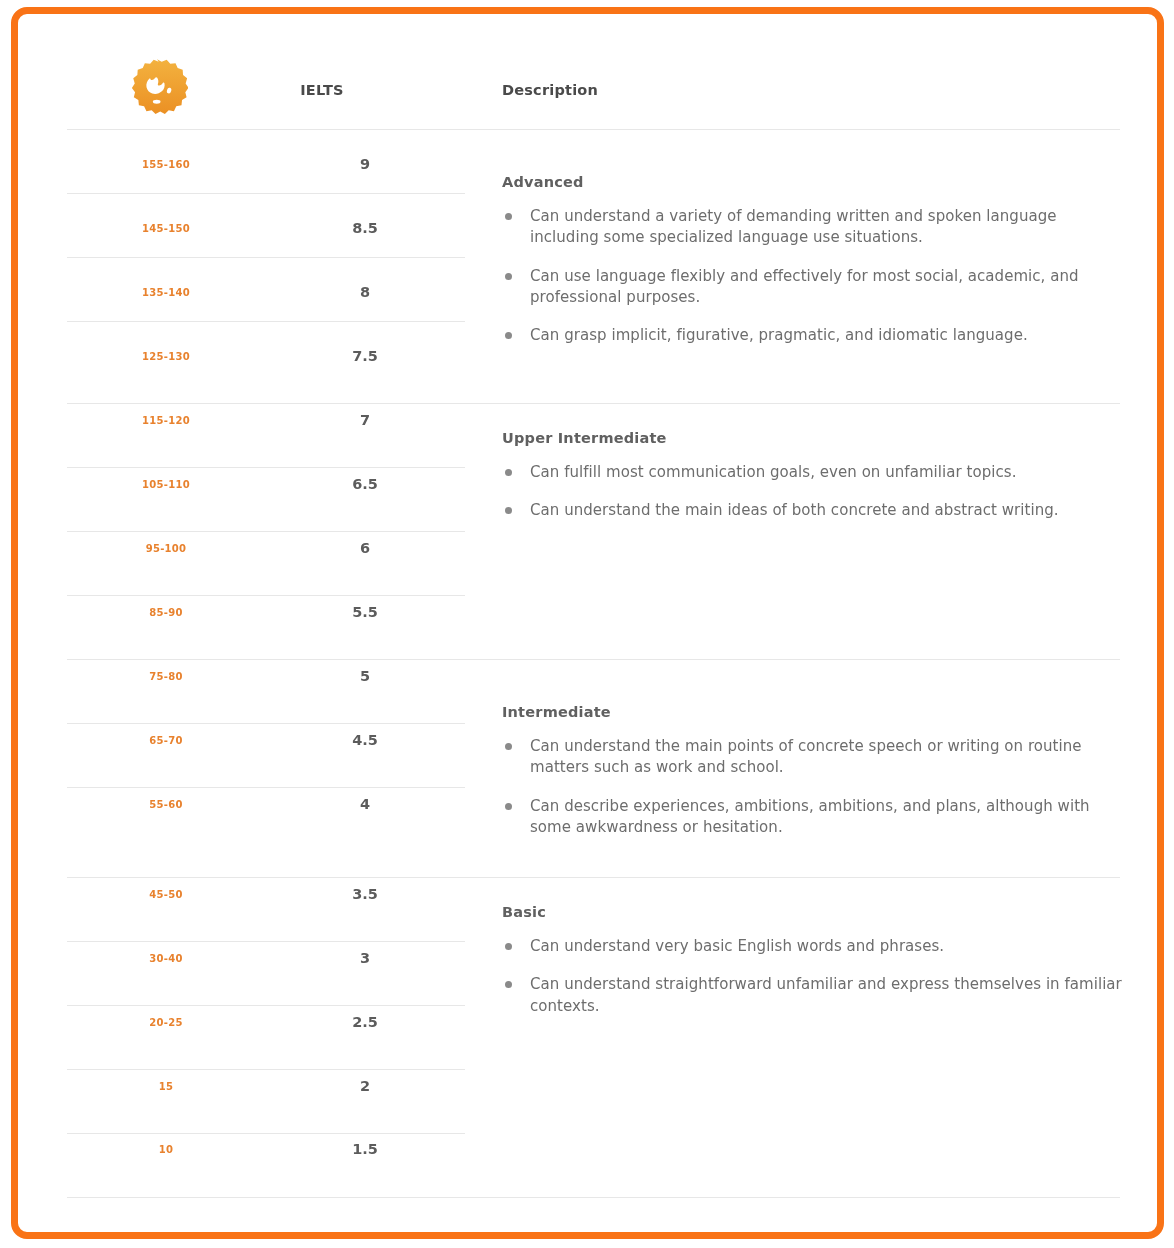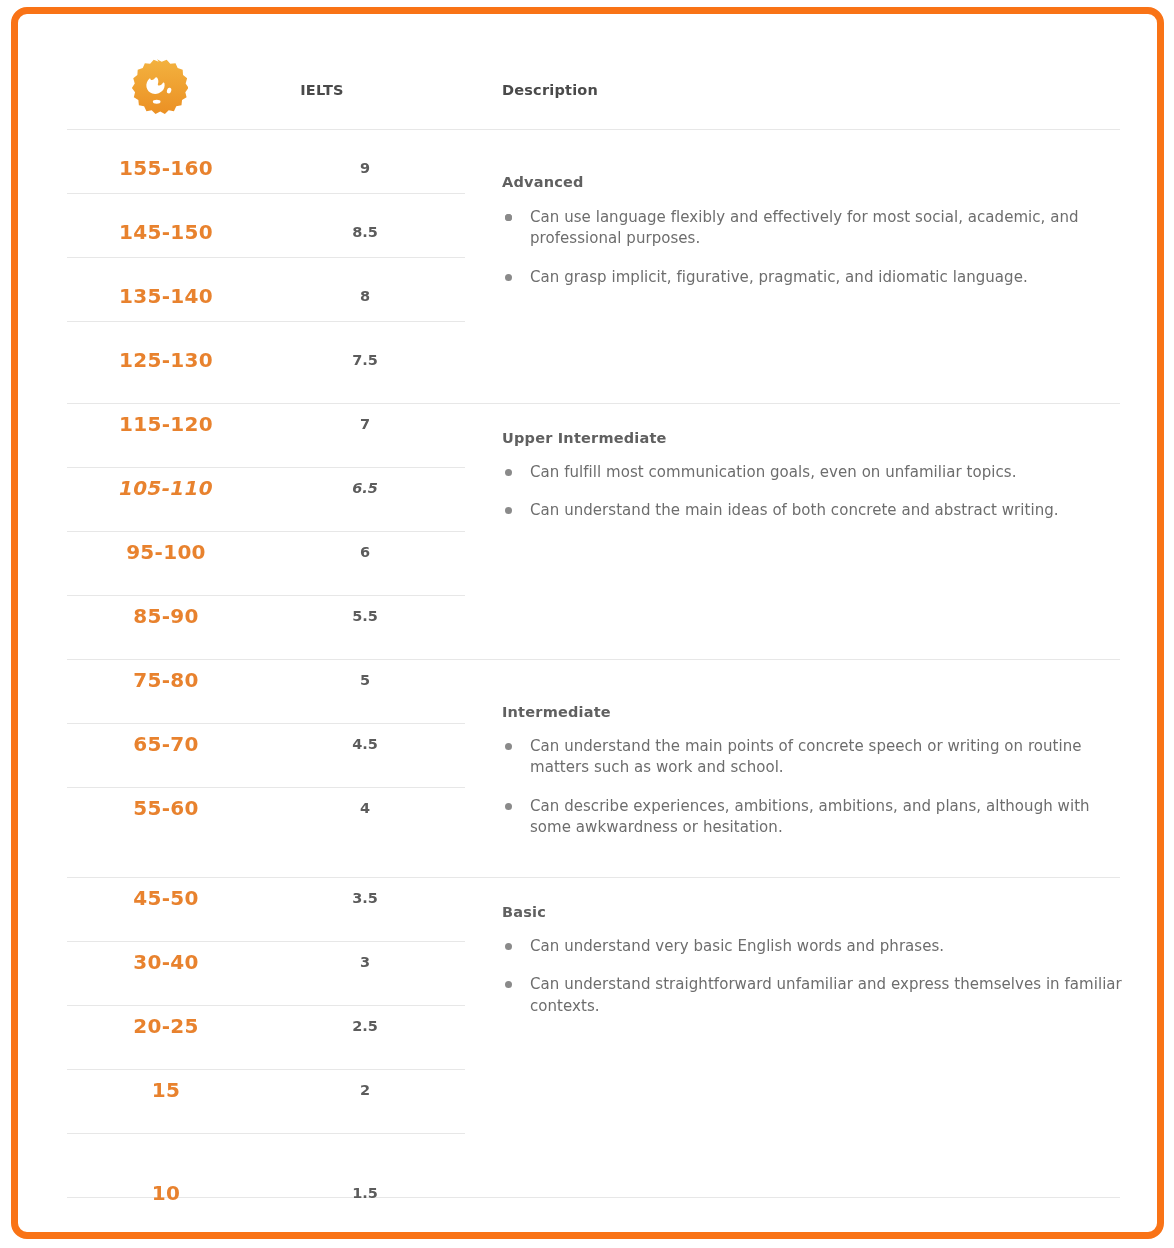--- a/index.html
+++ b/index.html
@@ -86,21 +86,21 @@
   .row {
     position: absolute;
     left: 49px;
     width: 398px;
     display: flex;
     align-items: center;
   }
   .cefr {
     width: 198px;
     text-align: center;
-    font-size: 20px;
+    font-size: 10px;
     font-weight: bold;
     color: #e8822e;
     letter-spacing: 0.3px;
   }
   .ielts {
     width: 200px;
     text-align: center;
     font-size: 14.5px;
     font-weight: bold;
     color: #5c5c5c;
@@ -206,21 +206,21 @@
         <div class="ielts">8</div>
       </div>
       <div class="row" style="top: 211px;">
         <div class="cefr">125-130</div>
         <div class="ielts">7.5</div>
       </div>
       <div class="row" style="top: 275px;">
         <div class="cefr">115-120</div>
         <div class="ielts">7</div>
       </div>
-      <div class="row" style="top: 339px; font-style: italic;">
+      <div class="row" style="top: 339px;">
         <div class="cefr">105-110</div>
         <div class="ielts">6.5</div>
       </div>
       <div class="row" style="top: 403px;">
         <div class="cefr">95-100</div>
         <div class="ielts">6</div>
       </div>
       <div class="row" style="top: 467px;">
         <div class="cefr">85-90</div>
         <div class="ielts">5.5</div>
@@ -246,28 +246,28 @@
         <div class="ielts">3</div>
       </div>
       <div class="row" style="top: 877px;">
         <div class="cefr">20-25</div>
         <div class="ielts">2.5</div>
       </div>
       <div class="row" style="top: 941px; justify-content: space-between;">
         <div class="cefr">15</div>
         <div class="ielts">2</div>
       </div>
-      <div class="row" style="top: 1044px; justify-content: center;">
+      <div class="row" style="top: 1004px; justify-content: center;">
         <div class="cefr">10</div>
         <div class="ielts">1.5</div>
       </div>
       <div class="group" style="top: 37px;">
         <div class="group-title">Advanced</div>
         <ul class="bullets">
-          <li><span class="dot"></span></li>
+          <li><span class="dot"></span><span>Can understand a variety of demanding written and spoken language including some specialized language use situations.</span></li>
           <li><span class="dot"></span><span>Can use language flexibly and effectively for most social, academic, and professional purposes.</span></li>
           <li><span class="dot"></span><span>Can grasp implicit, figurative, pragmatic, and idiomatic language.</span></li>
         </ul>
       </div>
       <div class="group" style="top: 293px;">
         <div class="group-title">Upper Intermediate</div>
         <ul class="bullets">
           <li><span class="dot"></span><span>Can fulfill most communication goals, even on unfamiliar topics.</span></li>
           <li><span class="dot"></span><span>Can understand the main ideas of both concrete and abstract writing.</span></li>
         </ul>

